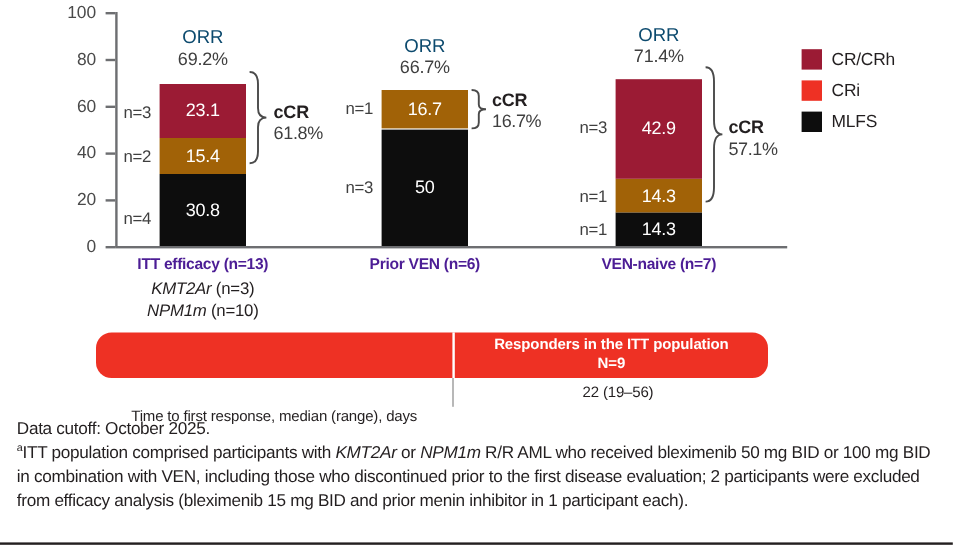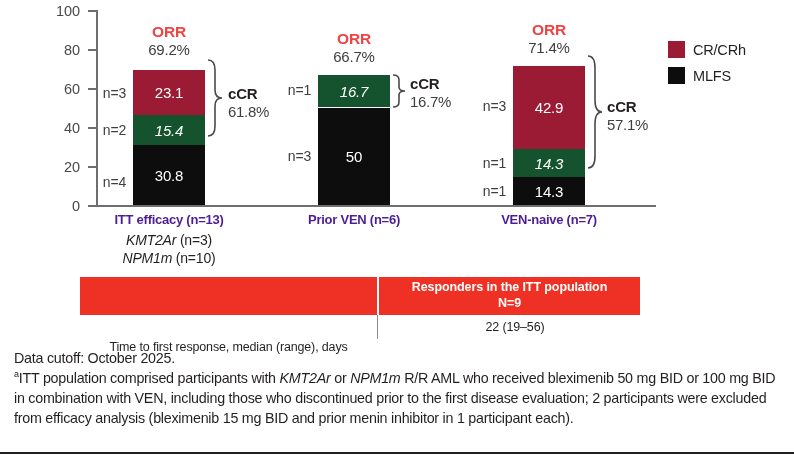--- a/index.html
+++ b/index.html
@@ -70,42 +70,42 @@
     box-sizing: border-box;
     color: #ffffff;
     font-size: 15px;
     font-weight: 400;
     display: flex;
     align-items: center;
     justify-content: center;
     letter-spacing: -0.2px;
   }
   .seg.mlfs  { background: #0d0d0d; }
-  .seg.cri   { background: #14532d; font-style: italic; }
+  .seg.cri   { background: #a16207; }
   .seg.crcrh { background: #9b1b34; }
 
   .n-label {
     position: absolute;
     font-size: 14px;
     color: #3f3f3f;
     white-space: nowrap;
     text-align: right;
     letter-spacing: -0.2px;
   }
 
   .orr-block {
     position: absolute;
     text-align: center;
     width: 120px;
     line-height: 1.18;
   }
   .orr-title {
     font-size: 15.5px;
-    font-weight: bold;
-    color: #ef4444;
+    font-weight: normal;
+    color: #0c4a6e;
     letter-spacing: -0.1px;
   }
   .orr-value {
     font-size: 15px;
     color: #3f3f3f;
     letter-spacing: -0.2px;
   }
 
   .ccr-block {
     position: absolute;
@@ -175,20 +175,21 @@
   #resp-table {
     position: absolute;
     left: 80px;
     top: 277px;
     width: 560px;
   }
   .table-head {
     position: relative;
     background: #ee3124;
     height: 38px;
+    border-radius: 13px;
   }
   .table-head .cell-left {
     position: absolute;
     left: 0; top: 0;
     width: 297px; height: 100%;
   }
   .table-head .cell-right {
     position: absolute;
     left: 299px; top: 0;
     right: 0; height: 100%;
@@ -363,20 +364,24 @@
   </div>
 
   <div class="cat-label" style="left:439px; top:212px;">VEN-naive (n=7)</div>
 
   <div id="legend">
     <div class="legend-row">
       <span class="legend-swatch" style="background:#9b1b34;"></span>
       <span class="legend-label">CR/CRh</span>
     </div>
     <div class="legend-row">
+      <span class="legend-swatch" style="background:#ee3124;"></span>
+      <span class="legend-label">CRi</span>
+    </div>
+    <div class="legend-row">
       <span class="legend-swatch" style="background:#0d0d0d;"></span>
       <span class="legend-label">MLFS</span>
     </div>
   </div>
 </div>
 
 <div id="resp-table">
   <div class="table-head">
     <div class="cell-left"></div>
     <div class="divider"></div>

